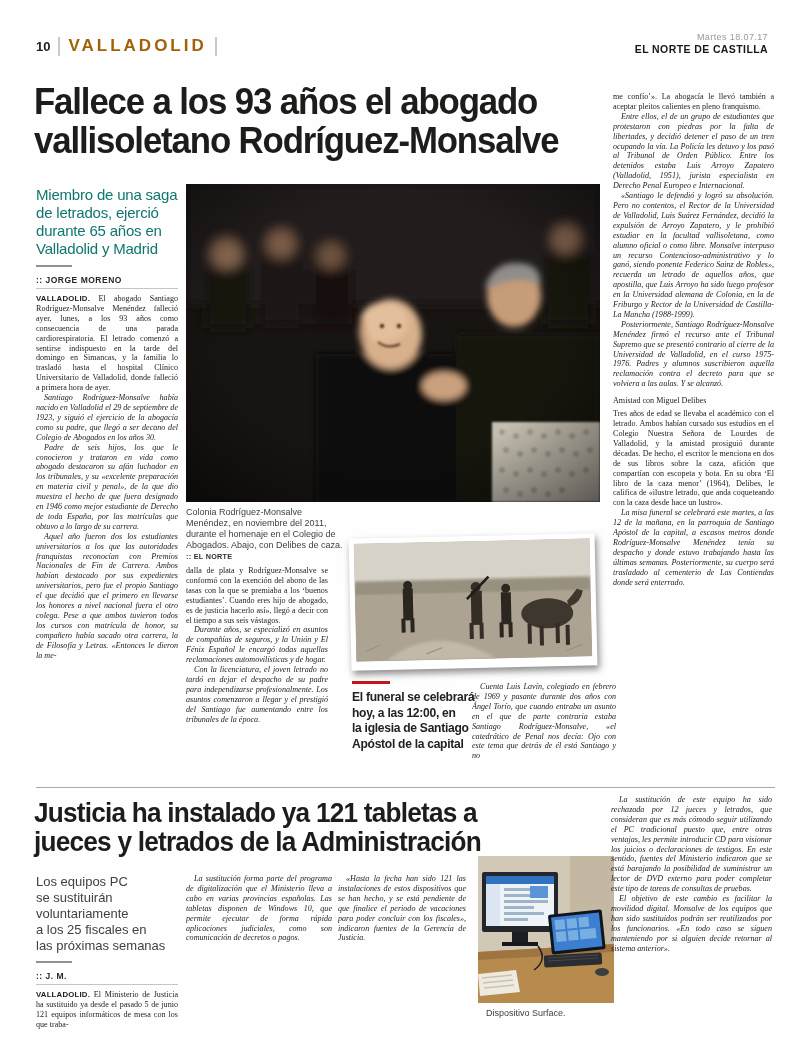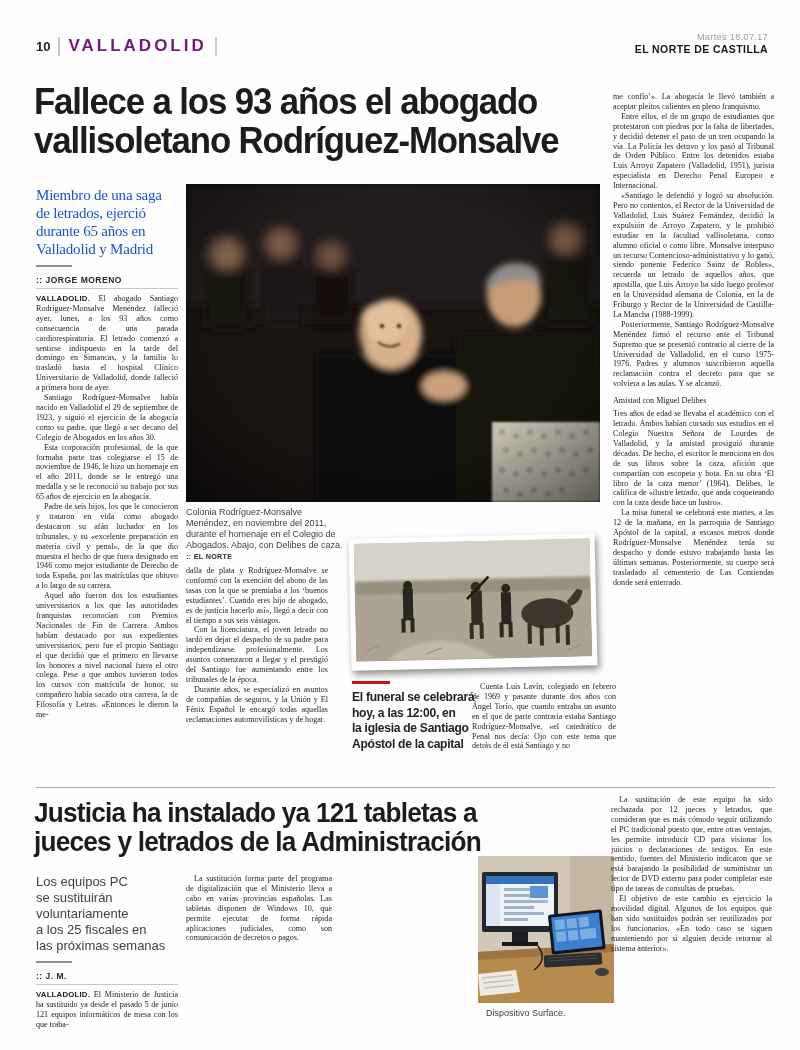--- a/index.html
+++ b/index.html
@@ -2,39 +2,39 @@
 <html><head>
 <meta charset="utf-8">
 <style>
   html,body{margin:0;padding:0;background:#e8e8e8;}
   .sheet{position:relative;width:800px;height:1050px;background:#fefefe;margin:0 auto;overflow:hidden;
          font-family:"Liberation Sans",sans-serif;color:#1d1d1d;}
   
   .pagehead{position:absolute;left:36px;top:36px;display:flex;align-items:center;gap:8px;}
   .pagenum{font-size:13px;font-weight:bold;color:#222;}
   .vbar{width:2px;height:19px;background:#c7cacc;}
-  .section{font-size:17px;font-weight:bold;letter-spacing:3px;color:#701a75;}
+  .section{font-size:17px;font-weight:bold;letter-spacing:3px;color:#a16207;}
   .mast{position:absolute;right:32px;top:32px;text-align:right;}
   .date{font-size:9px;color:#97999b;letter-spacing:.4px;}
   .paper{font-size:10.5px;font-weight:bold;color:#15181a;letter-spacing:.4px;margin-top:1px;}
   
   .h1a{position:absolute;left:34px;top:82px;font-size:37px;line-height:39px;font-weight:800;
        letter-spacing:-1.2px;color:#1c1c1b;white-space:pre-line;transform:scaleX(.94);transform-origin:left top;}
   .h1b{position:absolute;left:34px;top:799px;font-size:27px;line-height:29px;font-weight:800;
        letter-spacing:-.8px;color:#1c1c1b;white-space:pre-line;transform:scaleX(.97);transform-origin:left top;}
   
-  .standfirst{font-size:15px;line-height:18px;color:#1d4ed8;letter-spacing:-.2px;white-space:pre-line;font-family:Liberation Serif, serif;}
+  .standfirst{font-size:15px;line-height:18px;color:#0f766e;letter-spacing:-.2px;white-space:pre-line;}
   .shortrule{width:36px;height:2px;background:#8d9194;margin:7px 0 8px 0;}
   .byline{font-size:8.5px;font-weight:bold;letter-spacing:.5px;color:#25282a;padding-bottom:3px;}
   .thinrule{height:1px;background:#c3c5c7;margin-bottom:5px;}
   
   .bodycol{position:absolute;overflow:hidden;}
   .bodytext p{margin:0;font-family:"Liberation Serif",serif;font-size:8.1px;line-height:9.9px;
               text-align:justify;color:#1d1d1d;}
-  .bodytext p.ind{text-indent:8px;}
+  .bodytext p.ind{text-indent:8px;font-style:italic;}
   .lead{font-family:"Liberation Sans",sans-serif;font-weight:bold;font-size:7.8px;letter-spacing:.2px;}
   .subhead{font-family:"Liberation Sans",sans-serif;font-size:10px;font-weight:normal;color:#111;
            margin:6px 0 2px 0 !important;text-align:left;text-indent:0 !important;line-height:12px !important;}
   
   .caption{font-size:9px;line-height:11px;color:#3c3e40;font-weight:500;}
   .credit{font-size:7.2px;font-weight:bold;color:#2b2d2f;letter-spacing:.3px;}
   
   .redline{position:absolute;left:352px;top:681px;width:38px;height:3px;background:#c3161c;}
   .funeral{position:absolute;left:352px;top:690px;width:150px;font-size:12.6px;line-height:15.5px;
            font-weight:800;letter-spacing:-.3px;color:#222;white-space:pre-line;transform:scaleX(.96);transform-origin:left top;}
@@ -70,21 +70,20 @@
     <div class="standfirst">Miembro de una saga
 de letrados, ejerció
 durante 65 años en
 Valladolid y Madrid</div>
     <div class="shortrule"></div>
     <div class="byline">:: JORGE MORENO</div>
     <div class="thinrule"></div>
     <div class="bodytext">
       <p><span class="lead">VALLADOLID.</span> <span>El abogado Santiago Rodríguez-Monsalve Menéndez falleció ayer, lunes, a los 93 años como consecuencia de una parada cardiorespiratoria. El letrado comenzó a sentirse indispuesto en la tarde del domingo en Simancas, y la familia lo trasladó hasta el hospital Clínico Universitario de Valladolid, donde falleció a primera hora de ayer.</span></p>
       <p class="ind">Santiago Rodríguez-Monsalve había nacido en Valladolid el 29 de septiembre de 1923, y siguió el ejercicio de la abogacía como su padre, que llegó a ser decano del Colegio de Abogados en los años 30.</p>
-      <p class="ind">Esta corporación profesional, de la que formaba parte tras colegiarse el 15 de noviembre de 1946, le hizo un homenaje en el año 2011, donde se le entregó una medalla y se le reconoció su trabajo por sus 65 años de ejercicio en la abogacía.</p>
       <p class="ind">Padre de seis hijos, los que le conocieron y trataron en vida como abogado destacaron su afán luchador en los tribunales, y su «excelente preparación en materia civil y penal», de la que dio muestra el hecho de que fuera designado en 1946 como mejor estudiante de Derecho de toda España, por las matrículas que obtuvo a lo largo de su carrera.</p>
       <p class="ind">Aquel año fueron dos los estudiantes universitarios a los que las autoridades franquistas reconocían con Premios Nacionales de Fin de Carrera. Ambos habían destacado por sus expedientes universitarios, pero fue el propio Santiago el que decidió que el primero en llevarse los honores a nivel nacional fuera el otro colega. Pese a que ambos tuvieron todos los cursos con matrícula de honor, su compañero había sacado otra carrera, la de Filosofía y Letras. «Entonces le dieron la me-</p>
     </div>
   </div>
 
   <div class="photo1">
     <svg width="414" height="318" viewBox="0 0 414 318">
       <defs>
         <filter id="b6">
             <feGaussianBlur stdDeviation="6"></feGaussianBlur>
@@ -164,22 +163,22 @@
     </svg>
   </div>
 
   <div class="bodycol caption" style="left:186px;top:507px;width:162px;">
     <span>Colonia Rodríguez-Monsalve Menéndez, en noviembre del 2011, durante el homenaje en el Colegio de Abogados. Abajo, con Delibes de caza.</span>
     <span class="credit">:: EL NORTE</span>
   </div>
 
   <div class="bodycol bodytext" style="left:186px;top:566px;width:142px;height:218px;">
     <p>dalla de plata y Rodríguez-Monsalve se conformó con la exención del abono de las tasas con la que se premiaba a los ‘buenos estudiantes’. Cuando eres hijo de abogado, es de justicia hacerlo así», llegó a decir con el tiempo a sus seis vástagos.</p>
+    <p class="ind">Durante años, se especializó en asuntos de compañías de seguros, y la Unión y El Fénix Español le encargó todas aquellas reclamaciones automovilísticas y de hogar.</p>
     <p class="ind">Con la licenciatura, el joven letrado no tardó en dejar el despacho de su padre para independizarse profesionalmente. Los asuntos comenzaron a llegar y el prestigió del Santiago fue aumentando entre los tribunales de la época.</p>
-    <p class="ind">Durante años, se especializó en asuntos de compañías de seguros, y la Unión y El Fénix Español le encargó todas aquellas reclamaciones automovilísticas y de hogar.</p>
   </div>
 
   <div class="photo2">
     <svg width="236" height="118" viewBox="0 0 236 118">
       <defs>
           <filter id="hb">
             <feGaussianBlur stdDeviation="1.5"></feGaussianBlur>
           </filter>
         </defs>
       <rect width="236" height="118" fill="#b5ad9d"></rect>
@@ -259,20 +258,21 @@
     <div class="bodytext">
       <p><span class="lead">VALLADOLID.</span> <span>El Ministerio de Justicia ha sustituido ya desde el pasado 5 de junio 121 equipos informáticos de mesa con los que traba-</span></p>
     </div>
   </div>
 
   <div class="bodycol bodytext" style="left:186px;top:874px;width:146px;height:166px;">
     <p class="ind">La sustitución forma parte del programa de digitalización que el Ministerio lleva a cabo en varias provincias españolas. Las tabletas disponen de Windows 10, que permite ejecutar de forma rápida aplicaciones judiciales, como son comunicación de decretos o pagos.</p>
   </div>
 
   <div class="bodycol bodytext" style="left:338px;top:874px;width:128px;height:166px;">
+    <p class="ind">«Hasta la fecha han sido 121 las instalaciones de estos dispositivos que se han hecho, y se está pendiente de que finalice el periodo de vacaciones para poder concluir con los fiscales», indicaron fuentes de la Gerencia de Justicia.</p>
   </div>
 
   <div class="photo3">
     <svg width="136" height="147" viewBox="0 0 136 147">
       <rect width="136" height="147" fill="#d2c8b6"></rect>
       <rect x="92" width="44" height="147" fill="#c4b8a2"></rect>
       <path d="M0 96 L136 88 L136 147 L0 147 Z" fill="#b78a4e"></path>
       <path d="M0 96 L136 88 L136 96 L0 104 Z" fill="#9e7540"></path>
       <rect x="4" y="16" width="76" height="60" rx="2" fill="#23262a"></rect>
       <rect x="8" y="20" width="68" height="50" fill="#eef3f8"></rect>
@@ -311,16 +311,16 @@
       <ellipse cx="124" cy="116" rx="7" ry="4" fill="#3a3d42"></ellipse>
       <path d="M60 90 q10 14 -4 24" stroke="#1c1e21" stroke-width="1.5" fill="none"></path>
     </svg>
   </div>
   <div class="bodycol caption" style="left:486px;top:1008px;width:140px;">
     <span>Dispositivo Surface.</span>
   </div>
 
   <div class="bodycol bodytext" style="left:611px;top:795px;width:161px;height:245px;">
     <p class="ind">La sustitución de este equipo ha sido rechazada por 12 jueces y letrados, que consideran que es más cómodo seguir utilizando el PC tradicional puesto que, entre otras ventajas, les permite introducir CD para visionar los juicios o declaraciones de testigos. En este sentido, fuentes del Ministerio indicaron que se está barajando la posibilidad de suministrar un lector de DVD externo para poder completar este tipo de tareas de consultas de pruebas.</p>
-    <p class="ind">El objetivo de este cambio es ejercicio la movilidad digital. Algunos de los equipos que han sido sustituidos podrán ser reutilizados por los funcionarios. «En todo caso se siguen manteniendo por si alguien decide retornar al sistema anterior».</p>
+    <p class="ind">El objetivo de este cambio es facilitar la movilidad digital. Monsalve de los equipos que han sido sustituidos podrán ser reutilizados por los funcionarios. «En todo caso se siguen manteniendo por si alguien decide retornar al sistema anterior».</p>
   </div>
 
 </div>
 
 </body></html>

